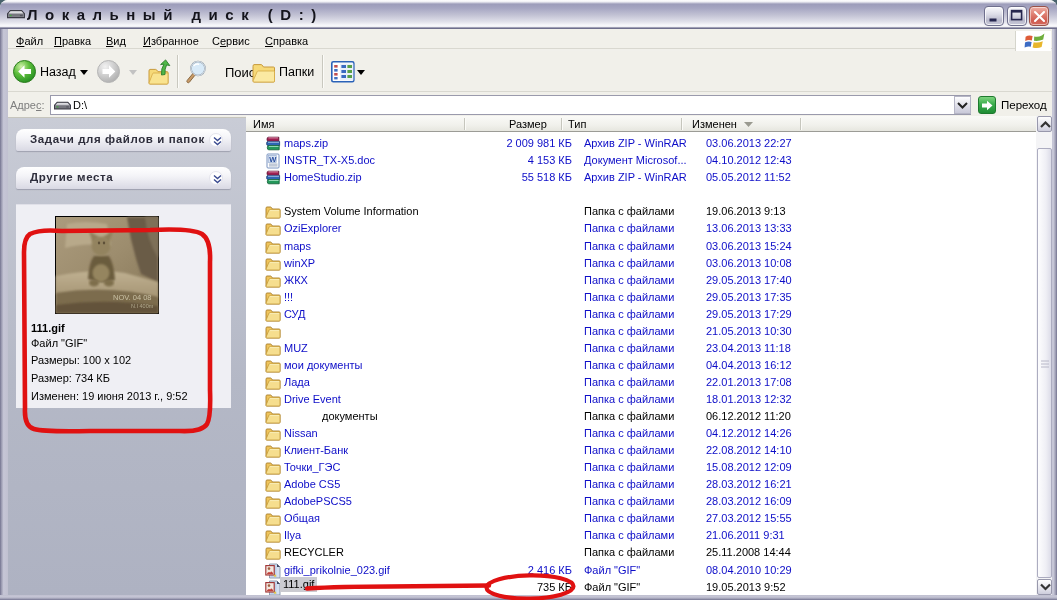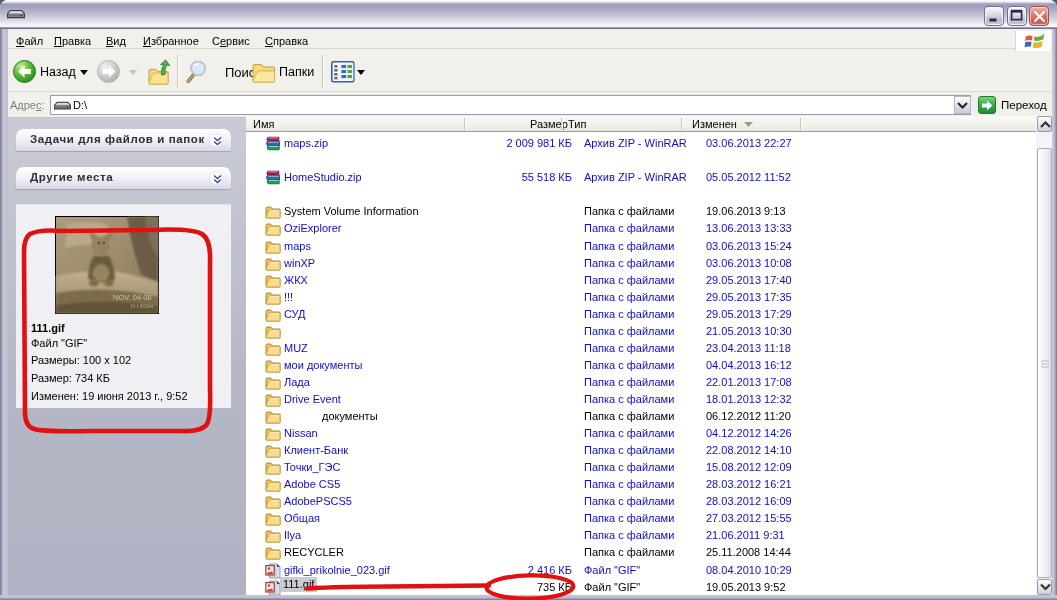--- a/index.html
+++ b/index.html
@@ -116,20 +116,21 @@
  <rect x="2.4" y="8.8" width="1.8" height="1.1" fill="#3FA83F"></rect>
  <rect x="11.5" y="8.8" width="2.4" height="1.1" fill="#55555E"></rect>
 </g>
       </defs>
 </svg>
 
 <div id="title">
  <svg class="abs" style="left:7px;top:5px" width="18" height="18" viewBox="0 0 16 16">
         <use href="#ic-drive"></use>
       </svg>
+ <span class="cap">Локальный диск (D:)</span>
 </div>
 <div class="tbtn" id="bmin" style="left:984px"></div>
 <div class="tbtn" id="bmax" style="left:1006.5px"></div>
 <div class="tbtn" id="bclose" style="left:1029px"></div>
 <svg class="abs" style="left:984px;top:6px;pointer-events:none" width="66" height="20" viewBox="0 0 66 20">
  <rect x="5.5" y="12.5" width="7" height="3" fill="#26264F"></rect>
  <rect x="27.6" y="4.6" width="10" height="9" fill="none" stroke="#26264F" stroke-width="1.6"></rect>
  <rect x="27" y="4.2" width="11" height="2.4" fill="#26264F"></rect>
  <path d="M51 6 L60 15 M60 6 L51 15" stroke="#FFFFFF" stroke-width="2.1" stroke-linecap="round"></path>
 </svg>
@@ -304,41 +305,50 @@
    <div class="dl" style="top:132.5px">Файл "GIF"</div>
    <div class="dl" style="top:149.5px">Размеры: 100 x 102</div>
    <div class="dl" style="top:167.5px">Размер: 734 КБ</div>
    <div class="dl" style="top:185.5px">Изменен: 19 июня 2013 г., 9:52</div>
   </div>
  </div>
 </div>
 
 <div id="lhead">
  <span style="left:7px">Имя</span>
- <span style="left:284px;width:40px">Размер</span>
+ <span style="left:263px;width:40px">Размер</span>
  <span style="left:322px">Тип</span>
  <span style="left:446px">Изменен</span>
  <svg style="position:absolute;left:498px;top:6px" width="9" height="5" viewBox="0 0 9 5">
         <path d="M0 0 L9 0 L4.5 5Z" fill="#9A9A90"></path>
       </svg>
  <div class="hsep" style="left:218px"></div>
  <div class="hsep" style="left:315px"></div>
  <div class="hsep" style="left:435px"></div>
  <div class="hsep" style="left:554px"></div>
 </div>
 <div id="list"></div>
 <div class="row rb" style="top:133.2px">
       <svg class="ric" style="left:3px;top:3px" width="16" height="16" viewBox="0 0 16 16">
         <use href="#ic-rar"></use>
       </svg>
       <span class="nm" style="left:22px">maps.zip</span>
       <span class="sz">2 009 981 КБ</span>
       <span class="tp">Архив ZIP - WinRAR</span>
       <span class="dt">03.06.2013 22:27</span>
     </div>
+<div class="row rb" style="top:150.2px">
+      <svg class="ric" style="left:3px;top:3px" width="16" height="16" viewBox="0 0 16 16">
+        <use href="#ic-doc"></use>
+      </svg>
+      <span class="nm" style="left:22px">INSTR_TX-X5.doc</span>
+      <span class="sz">4 153 КБ</span>
+      <span class="tp">Документ Microsof...</span>
+      <span class="dt">04.10.2012 12:43</span>
+    </div>
 <div class="row rb" style="top:167.3px">
       <svg class="ric" style="left:3px;top:3px" width="16" height="16" viewBox="0 0 16 16">
         <use href="#ic-rar"></use>
       </svg>
       <span class="nm" style="left:22px">HomeStudio.zip</span>
       <span class="sz">55 518 КБ</span>
       <span class="tp">Архив ZIP - WinRAR</span>
       <span class="dt">05.05.2012 11:52</span>
     </div>
 <div class="row rk" style="top:201.4px">

